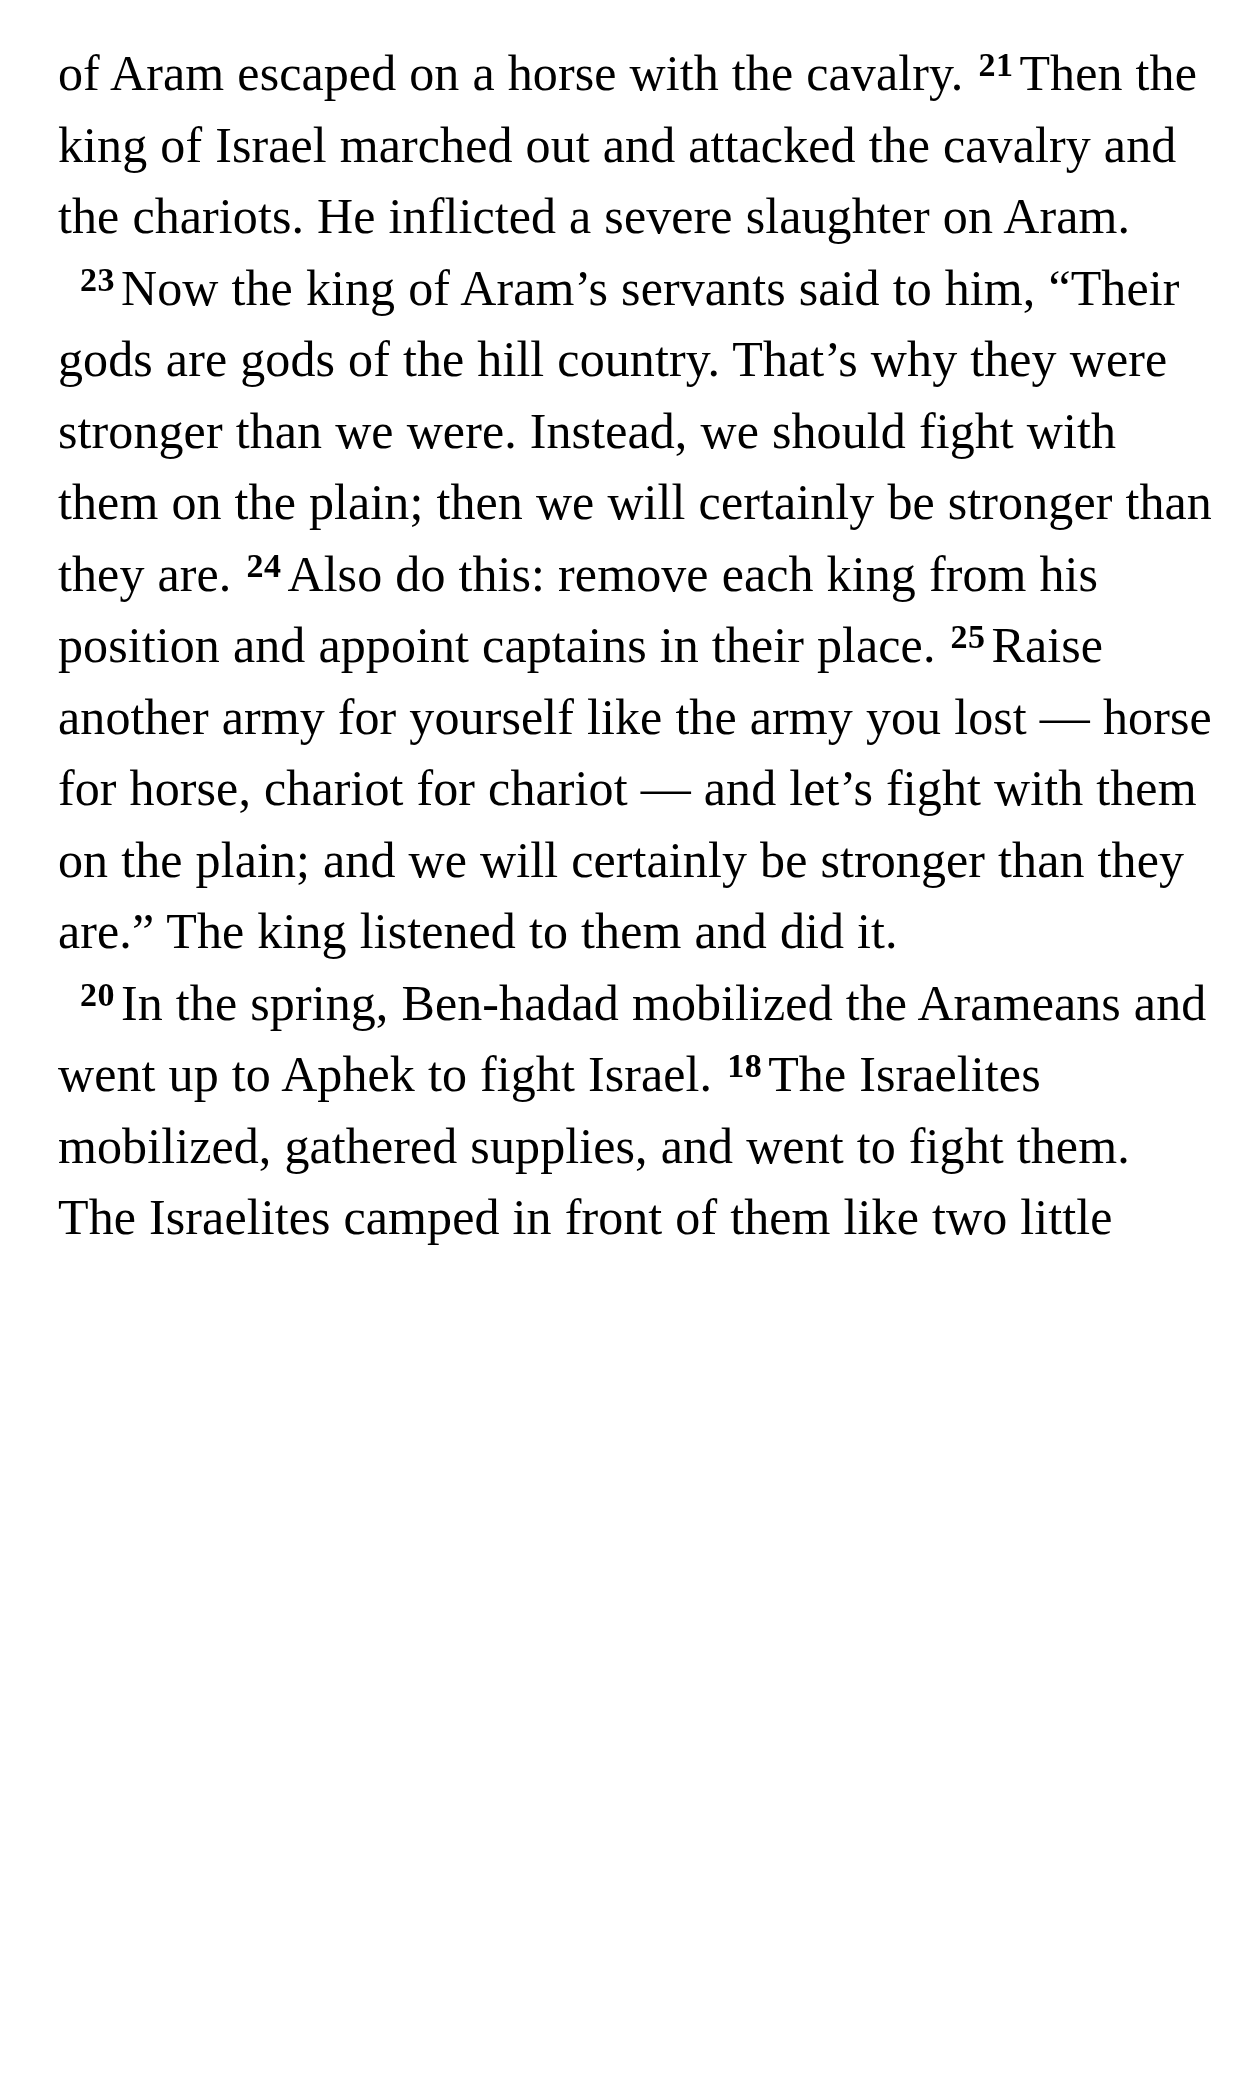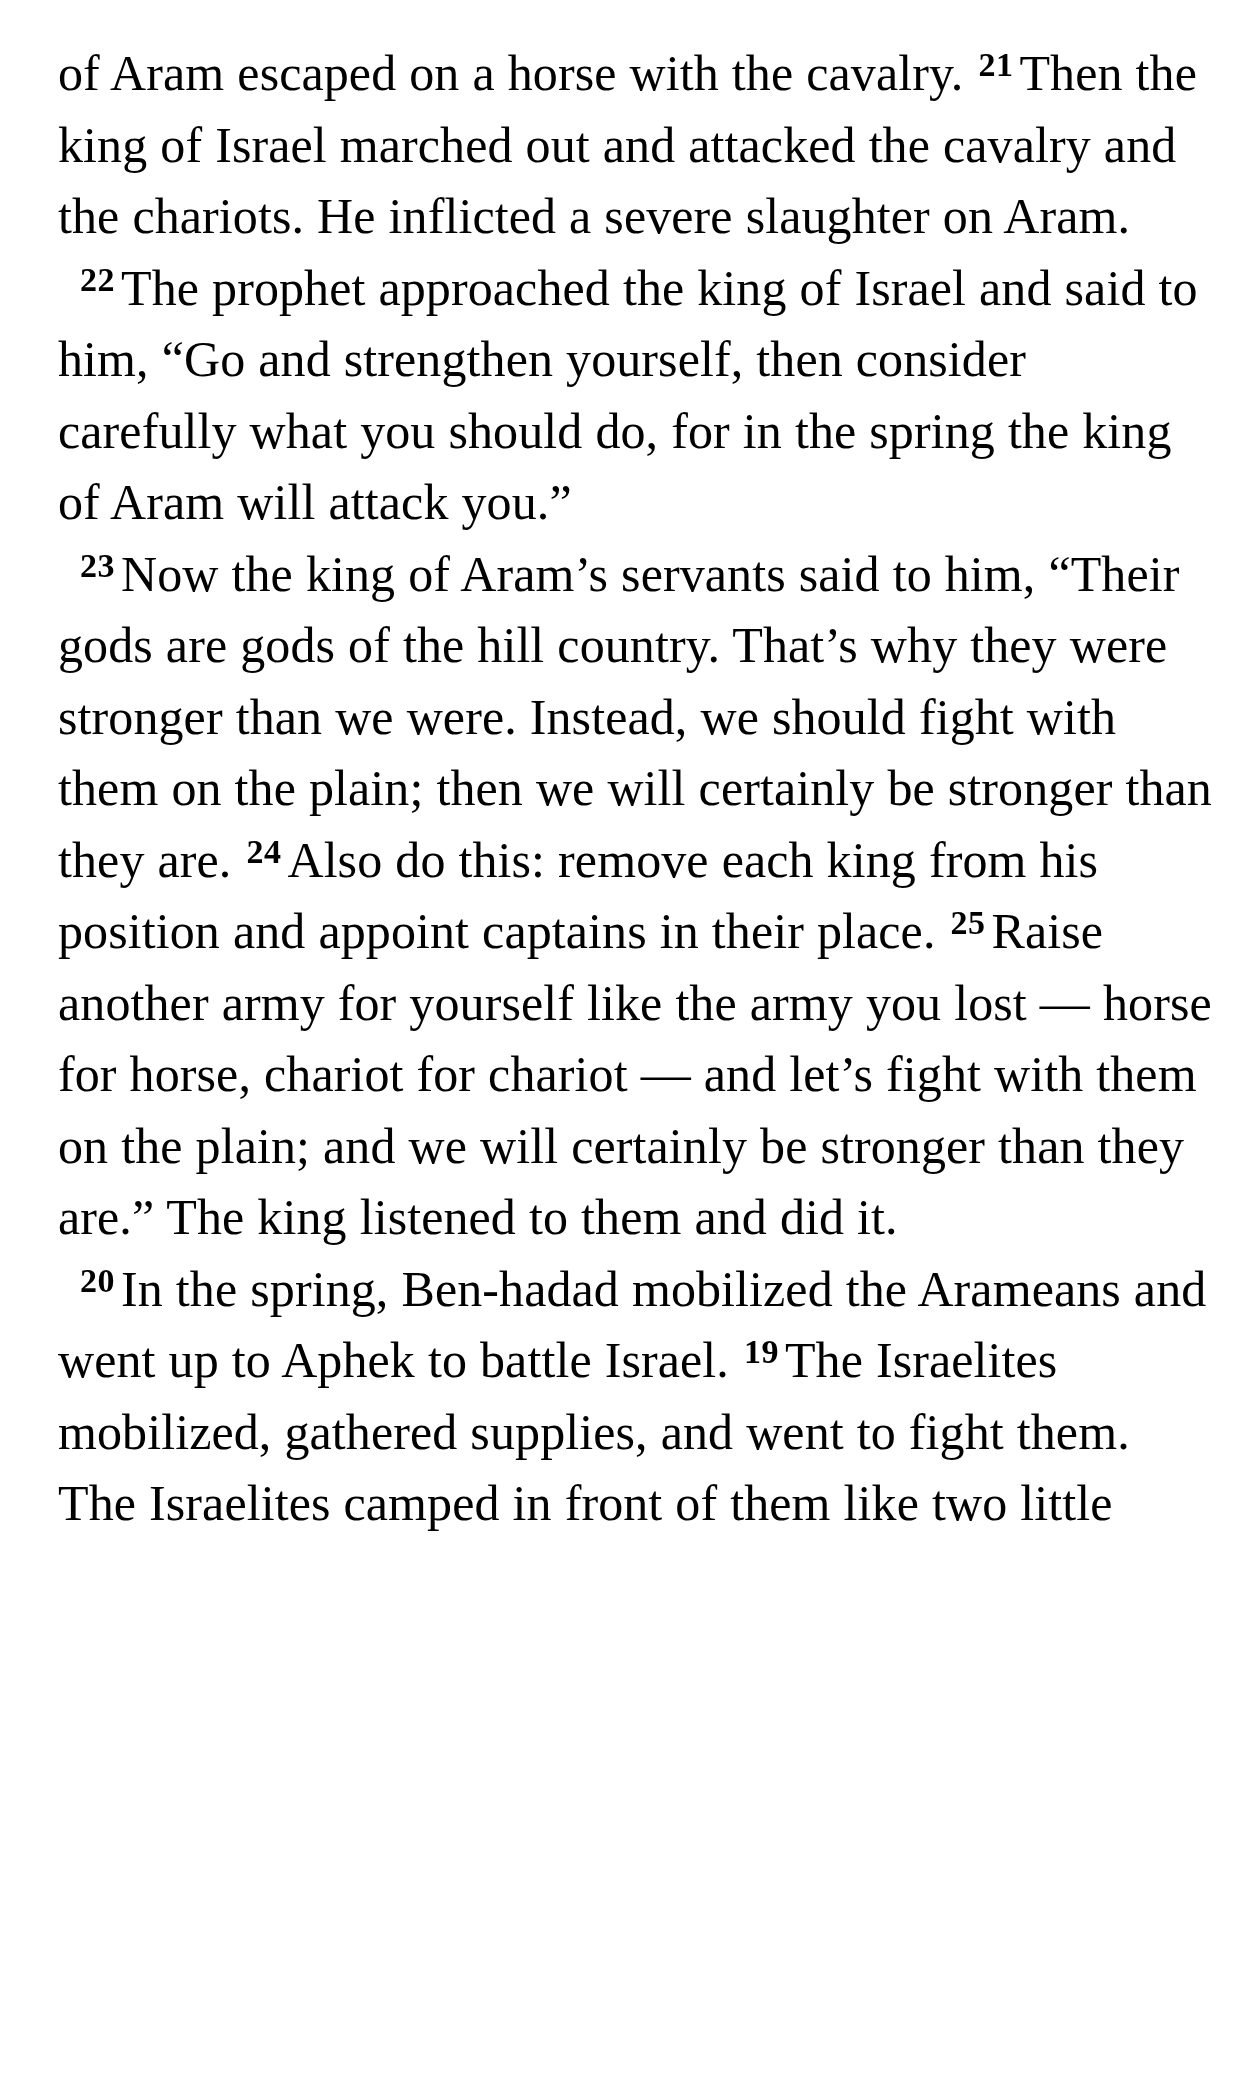--- a/index.html
+++ b/index.html
@@ -49,17 +49,16 @@
   .runon {
     white-space: normal;
   }
 </style>
 </head>
 <body>
 
 <div class="page">
   <div class="scripture" id="scripture">
       <div class="verse-block"><span class="runon">of Aram escaped on a horse with the cav­alry. </span><span class="vnum">21</span><span class="runon">Then the king of Israel marched out and attacked the cavalry and the chariots. He inflicted a severe slaughter on Aram.</span></div>
-      <div class="verse-block"><span class="vnum vnum-indent">22</span><span class="runon">The prophet approached the king of Israel and said to him, “Go and strengthen yourself, then consider carefully what you should do, for in the spring the king of Aram will attack you.”</span></div>
       <div class="verse-block"><span class="vnum vnum-indent">23</span><span class="runon">Now the king of Aram’s servants said to him, “Their gods are gods of the hill country. That’s why they were stronger than we were. Instead, we should fight with them on the plain; then we will certainly be stronger than they are. </span><span class="vnum">24</span><span class="runon">Also do this: remove each king from his position and appoint captains in their place. </span><span class="vnum">25</span><span class="runon">Raise another army for yourself like the army you lost — horse for horse, chariot for chariot — and let’s fight with them on the plain; and we will cer­tainly be stronger than they are.” The king listened to them and did it.</span></div>
-      <div class="verse-block"><span class="vnum vnum-indent">20</span><span class="runon">In the spring, Ben-hadad mobilized the Arameans and went up to Aphek to battle Israel. </span><span class="vnum">19</span><span class="runon">The Israelites mobilized, gathered supplies, and went to fight them. The Israel­ites camped in front of them like two little</span></div>
+      <div class="verse-block"><span class="vnum vnum-indent">20</span><span class="runon">In the spring, Ben-hadad mobilized the Arameans and went up to Aphek to fight Israel. </span><span class="vnum">18</span><span class="runon">The Israelites mobilized, gathered supplies, and went to fight them. The Israel­ites camped in front of them like two little</span></div>
     </div>
 </div>
 
 </body></html>

